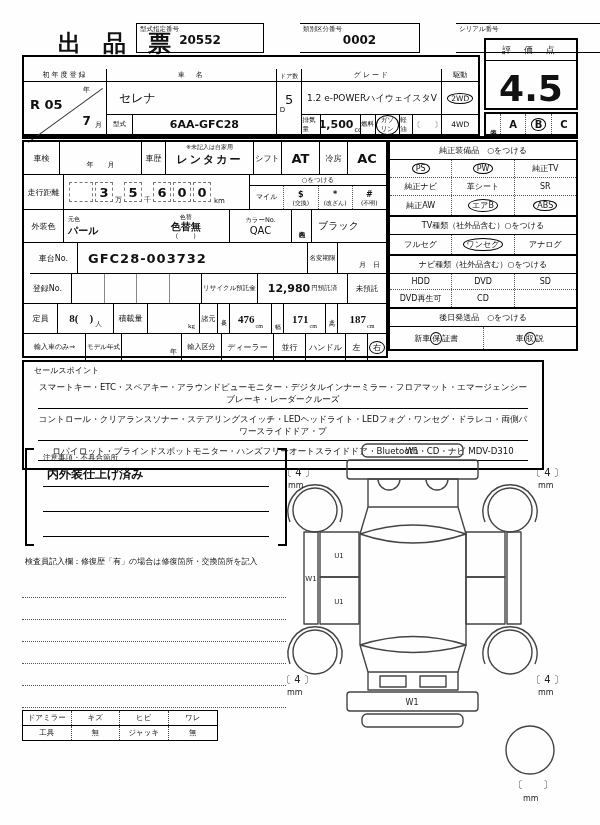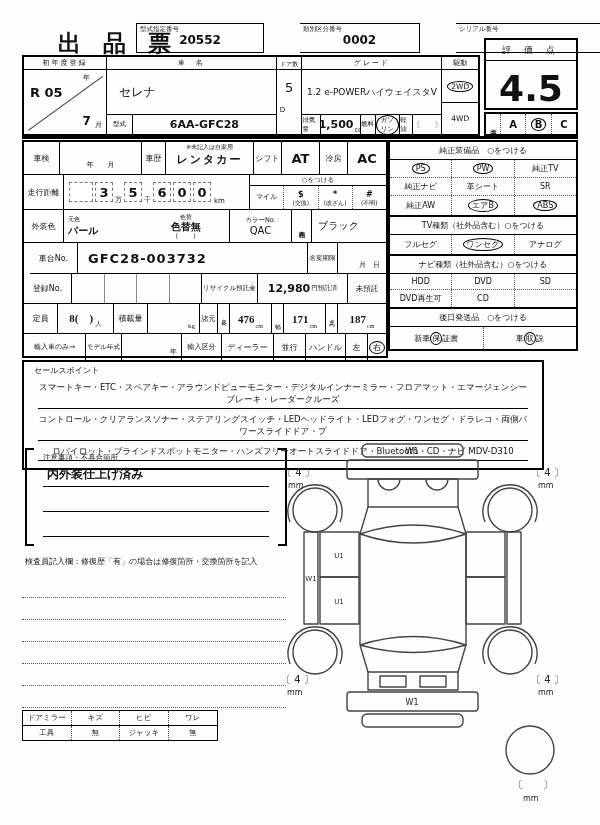--- a/index.html
+++ b/index.html
@@ -24,21 +24,21 @@
   .score-value{font-size:36px;font-weight:bold;text-align:center;line-height:56px;}
   .int-row{border:2px solid #000;display:flex;}
   .int-lab{width:15px;border-right:1px dotted #555;font-size:6.5px;writing-mode:vertical-rl;text-orientation:upright;
            display:flex;align-items:center;justify-content:center;}
   .int-cell{flex:1;border-right:1px dotted #555;display:flex;align-items:center;justify-content:center;
             font-size:10px;font-weight:bold;}
   .int-cell:last-child{border-right:none;}
 
   
   .row1{display:flex;border:2px solid #000;}
-  .col{border-right:1px solid #000;display:flex;flex-direction:column;}
+  .col{border-right:1px solid #000;display:flex;flex-direction:column;margin-top:12px;}
   .col:last-child{border-right:none;}
   .colhdr{height:13px;border-bottom:1px solid #000;font-size:7px;text-align:center;line-height:13px;letter-spacing:2px;}
   .colbody{flex:1;position:relative;}
   .diag{position:absolute;left:4px;top:60px;width:92px;border-top:1.2px solid #333;
         transform:rotate(-36deg);transform-origin:0 0;}
   .subrow{height:20px;border-top:1px solid #000;display:flex;align-items:center;}
   .slbl{font-size:6.5px;border-right:1px solid #000;height:100%;display:flex;align-items:center;justify-content:center;}
   .big{font-size:11px;font-weight:bold;}
   .unit{font-size:6.5px;margin-left:1px;align-self:flex-end;}
   .circ{display:inline-block;border:1.5px solid #000;border-radius:50%;padding:0 3px;min-width:1.1em;text-align:center;}

